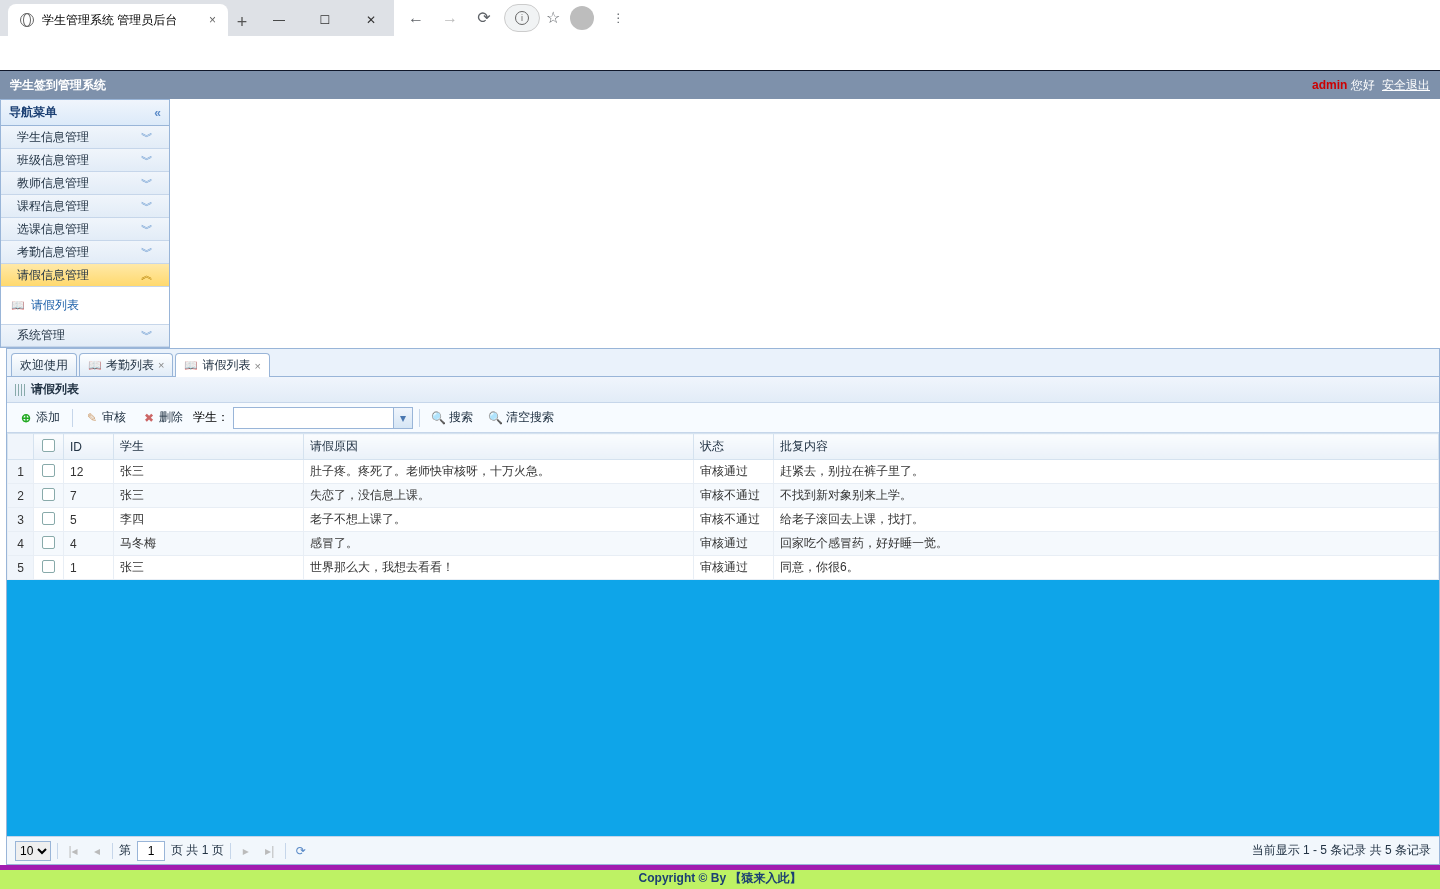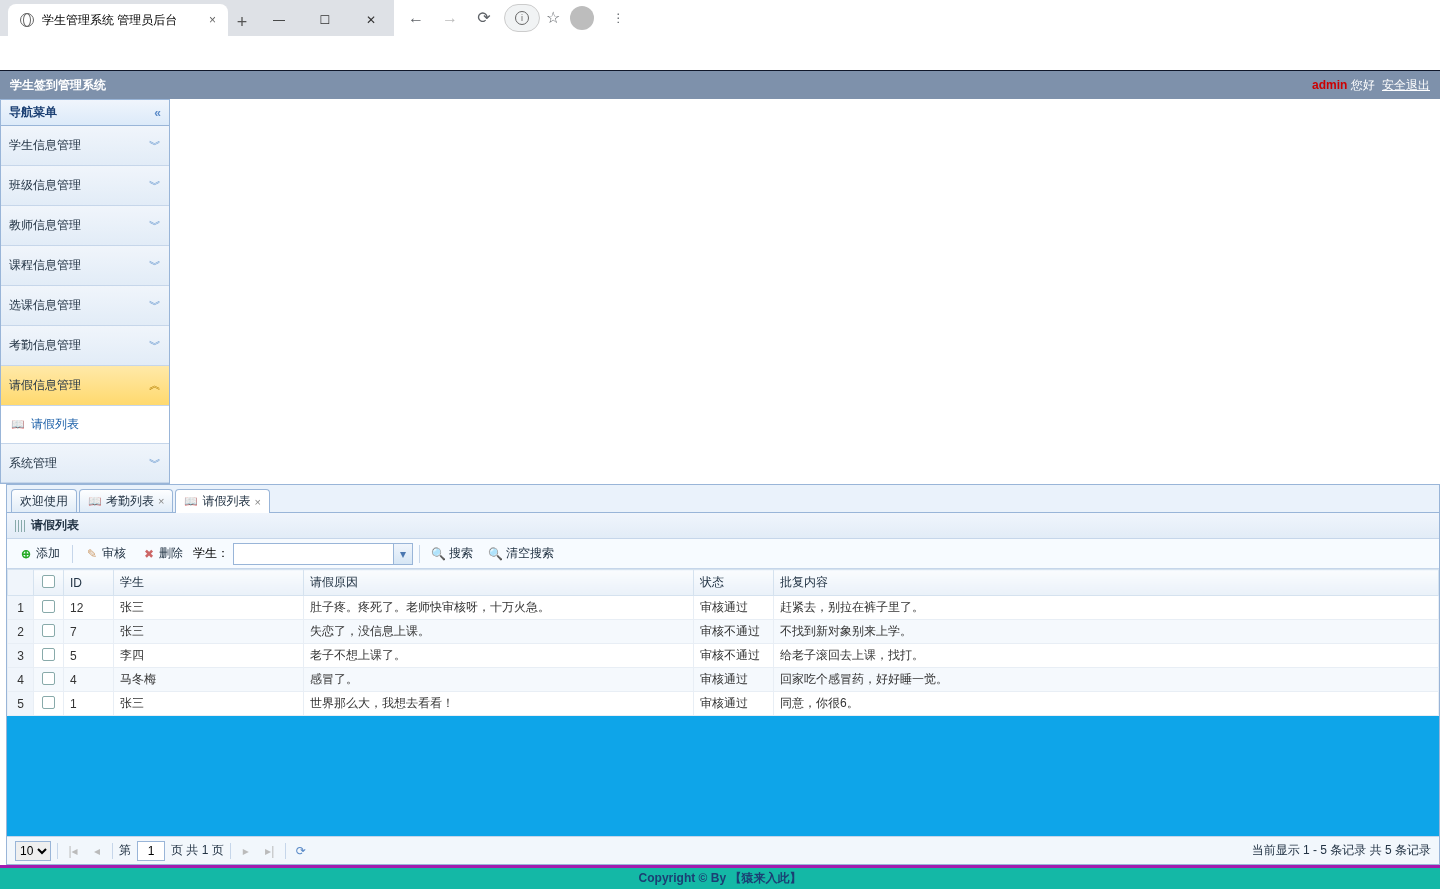--- a/index.html
+++ b/index.html
@@ -32,21 +32,21 @@
 .app-header .username { color: #c00; font-weight: bold; }
 .app-header a { color: #fff; text-decoration: underline; margin-left: 4px; cursor: pointer; }
 
 
 .main { display: flex; height: calc(889px - 71px - 28px - 24px); flex-direction: column; }
 
 
 .sidebar { width: 170px; border: 1px solid #99b5d8; background: #e7f0fd; display: flex; flex-direction: column; }
 .panel-header { height: 26px; background: linear-gradient(#f0f5fc, #dceaf9); border-bottom: 1px solid #99b5d8; display: flex; align-items: center; padding: 0 8px; font-weight: bold; color: #1b3f73; }
 .panel-header .collapse { margin-left: auto; color: #5b8bc8; cursor: pointer; }
-.acc-item { height: 40px; background: linear-gradient(#f0f5fb, #e2ecf7); border-bottom: 1px solid #c6d6ea; display: flex; align-items: center; padding: 0 8px; color: #234; cursor: pointer; }
+.acc-item { height: 23px; background: linear-gradient(#f0f5fb, #e2ecf7); border-bottom: 1px solid #c6d6ea; display: flex; align-items: center; padding: 0 16px; color: #234; cursor: pointer; }
 .acc-item .chev { margin-left: auto; color: #6c9bd0; }
 .acc-item.active { background: linear-gradient(#ffe9a8, #ffd96e); }
 .acc-item.active .chev { color: #b8860b; }
 .acc-body { flex: 1; background: #fff; padding: 6px; }
 .tree-node { display: flex; align-items: center; gap: 6px; padding: 4px; color: #1b5fa8; cursor: pointer; }
 .acc-bottom { border-top: 1px solid #c6d6ea; }
 
 
 .content { flex: 1; margin-left: 6px; border: 1px solid #99b5d8; background: #0ea5e9; display: flex; flex-direction: column; }
 .tabs { height: 28px; background: #eaf2fb; border-bottom: 1px solid #99b5d8; display: flex; align-items: flex-end; padding: 0 4px; gap: 2px; }
@@ -76,21 +76,21 @@
 
 .pager { height: 28px; border-top: 1px solid #c6d6ea; background: #f2f7fc; display: flex; align-items: center; padding: 0 8px; gap: 6px; color: #234; }
 .pbtn { width: 18px; height: 18px; display: flex; align-items: center; justify-content: center; color: #5b8bc8; cursor: pointer; }
 .pbtn.disabled { color: #bbb; }
 .psel { border: 1px solid #99b5d8; height: 20px; }
 .pinput { width: 28px; height: 20px; border: 1px solid #99b5d8; text-align: center; }
 .psep { width: 1px; height: 16px; background: #c6d6ea; }
 .pager .info { margin-left: auto; }
 
 
-.footer { height: 24px; background: #14b8a6; border-top: 3px solid #a21caf; display: flex; align-items: center; justify-content: center; color: #1b3f73; font-weight: bold; }
+.footer { height: 24px; background: #bef264; border-top: 5px solid #a21caf; display: flex; justify-content: center; color: #1b3f73; font-weight: bold; }
 
 
 .ico { display: inline-flex; width: 14px; height: 14px; align-items: center; justify-content: center; }
 .ico-book::before { content: '📖'; font-size: 11px; }
 .ico-add { color: #2a2; font-weight: bold; }
 .ico-edit { color: #c96; }
 .ico-del { color: #c66; }
 .ico-search { color: #c96; }
 </style>
 </head>

